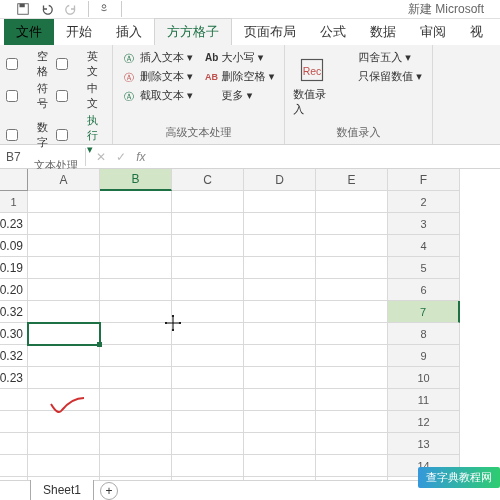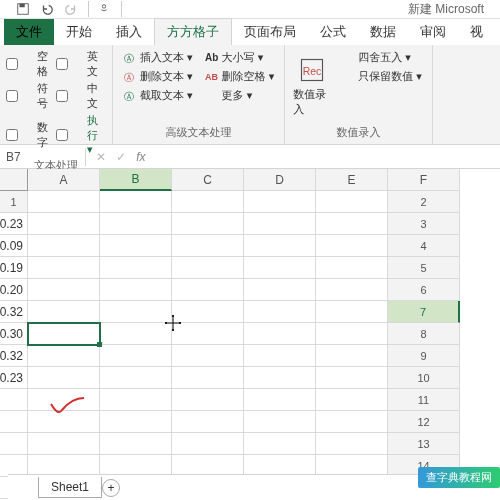--- a/index.html
+++ b/index.html
@@ -37,21 +37,21 @@
 .hdr, .rownum, .cell { border-right: 1px solid #d9d9d9; border-bottom: 1px solid #d9d9d9; height: 22px; display: flex; align-items: center; }
 .corner { background: #f3f3f3; border-right: 1px solid #999; border-bottom: 1px solid #999; }
 .hdr { background: #f3f3f3; justify-content: center; color: #555; font-size: 12px; }
 .hdr.sel { background: #d3e5c7; color: #1e7145; border-bottom: 2px solid #1e7145; }
 .rownum { background: #f3f3f3; justify-content: center; color: #555; font-size: 11px; }
 .rownum.sel { background: #d3e5c7; color: #1e7145; border-right: 2px solid #1e7145; }
 .cell { justify-content: flex-end; padding: 0 4px; font-size: 12px; }
 .cell.active { outline: 2px solid #1e7145; outline-offset: -1px; position: relative; }
 .cell.active::after { content: ""; position: absolute; right: -3px; bottom: -3px; width: 5px; height: 5px; background: #1e7145; }
 
-.sheetbar { position: absolute; bottom: 0; left: 8px; right: 0; height: 26px; border-top: 1px solid #d4d4d4; background: #fff; display: flex; align-items: center; padding-left: 30px; gap: 0; font-size: 12px; }
+.sheetbar { position: absolute; bottom: 0; left: 0; right: 0; height: 20px; border-top: 1px solid #d4d4d4; background: #fff; display: flex; align-items: center; padding-left: 30px; gap: 6px; font-size: 12px; }
 .sheettab { padding: 3px 12px; border: 1px solid #aaa; border-top: none; background: #fff; }
 .addsheet { width: 18px; height: 18px; border: 1px solid #aaa; border-radius: 50%; display: flex; align-items: center; justify-content: center; }
 
 .watermark { position: absolute; right: 0; bottom: 12px; background: linear-gradient(90deg,#3498db,#2ecc71); color: #fff; padding: 3px 8px; font-size: 11px; border-radius: 2px; }
 .cursor-plus { position: absolute; left: 164px; top: 314px; pointer-events: none; }
 .checkmark { position: absolute; left: 48px; top: 396px; pointer-events: none; }
 </style>
 </head>
 <body>
 

